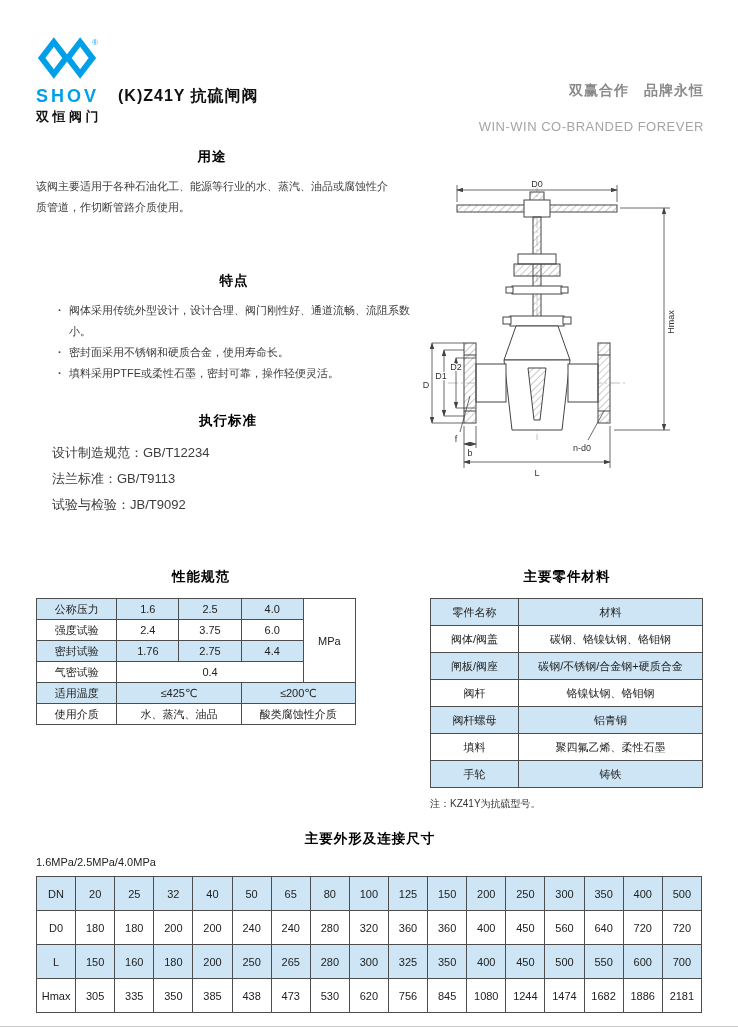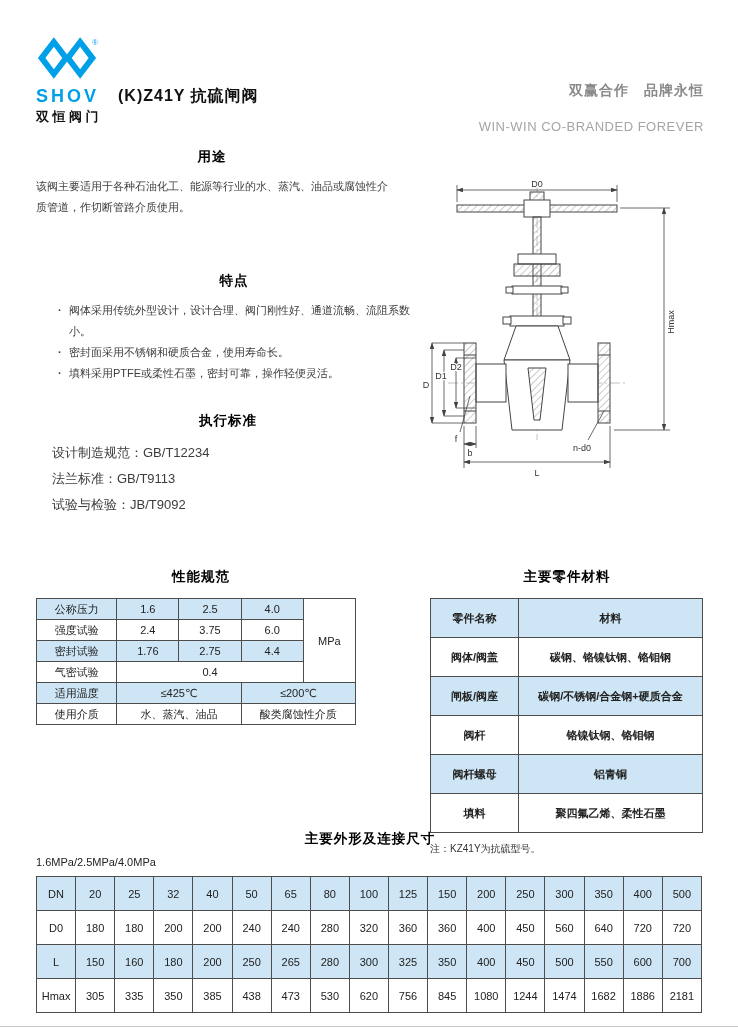--- a/index.html
+++ b/index.html
@@ -36,21 +36,21 @@
   table{ border-collapse:collapse; table-layout:fixed; }
   td{ border:1px solid var(--border); font-size:11px; text-align:center; vertical-align:middle; color:#222; padding:0 3px; overflow:hidden; }
   .blue td, td.blue{ background:var(--fill); }
   td.white{ background:#fff; }
   .sec-perf{ left:36px; top:568px; width:330px; }
   .perf{ width:320px; margin-top:12px; }
   .perf td{ height:21px; }
   .perf col.c-lbl{ width:80px; } .perf col.c-v{ width:62px; } .perf col.c-u{ width:52px; }
   .sec-mat{ left:430px; top:568px; width:274px; }
   .mat{ width:272px; margin-top:12px; }
-  .mat td{ height:39px;font-weight:bold; }
+  .mat td{ height:27px; }
   .mat col.c-lbl{ width:88px; } .mat col.c-val{ width:184px; }
   .mat-note{ font-size:10px; color:#333; margin-top:9px; }
   .sec-dims{ left:36px; top:830px; width:668px; }
   .dims-sub{ font-size:11px; color:#222; margin-top:8px; }
   .dims{ width:666px; margin-top:8px; }
   .dims td{ height:34px; font-size:11px; }
   .dims td.lbl{ font-size:11px; }
 </style>
 </head>
 <body>
@@ -257,20 +257,24 @@
         <td>阀杆</td>
         <td>铬镍钛钢、铬钼钢</td>
       </tr>
       <tr class="blue">
         <td>阀杆螺母</td>
         <td>铝青铜</td>
       </tr>
       <tr>
         <td>填料</td>
         <td>聚四氟乙烯、柔性石墨</td>
+      </tr>
+      <tr class="blue">
+        <td>手轮</td>
+        <td>铸铁</td>
       </tr>
     </tbody>
       </table>
     <div class="mat-note">注：KZ41Y为抗硫型号。</div>
   </div>
 
   <div class="sec sec-dims">
     <h2 class="sec-h">主要外形及连接尺寸</h2>
     <div class="dims-sub">1.6MPa/2.5MPa/4.0MPa</div>
     <table class="dims">

